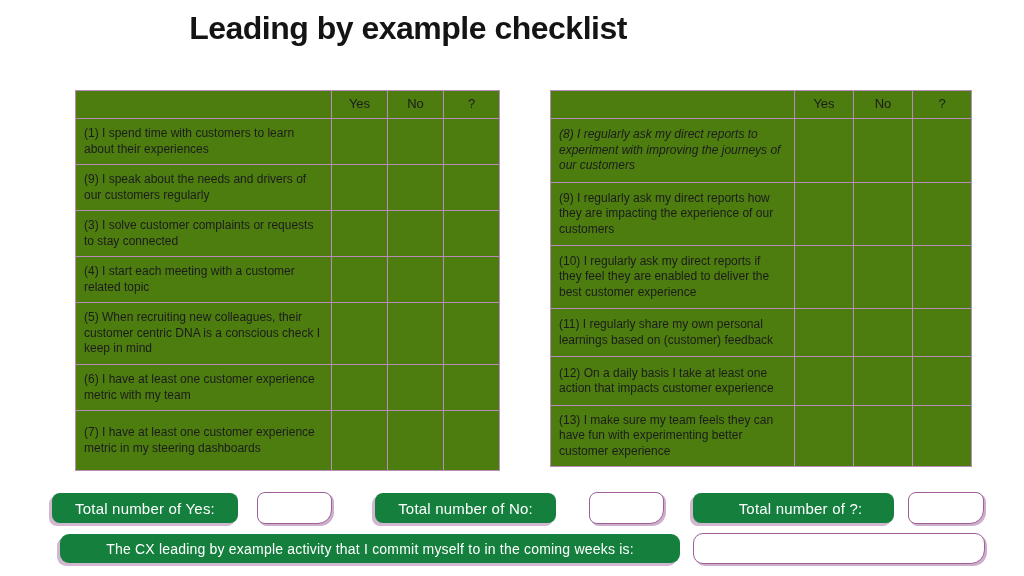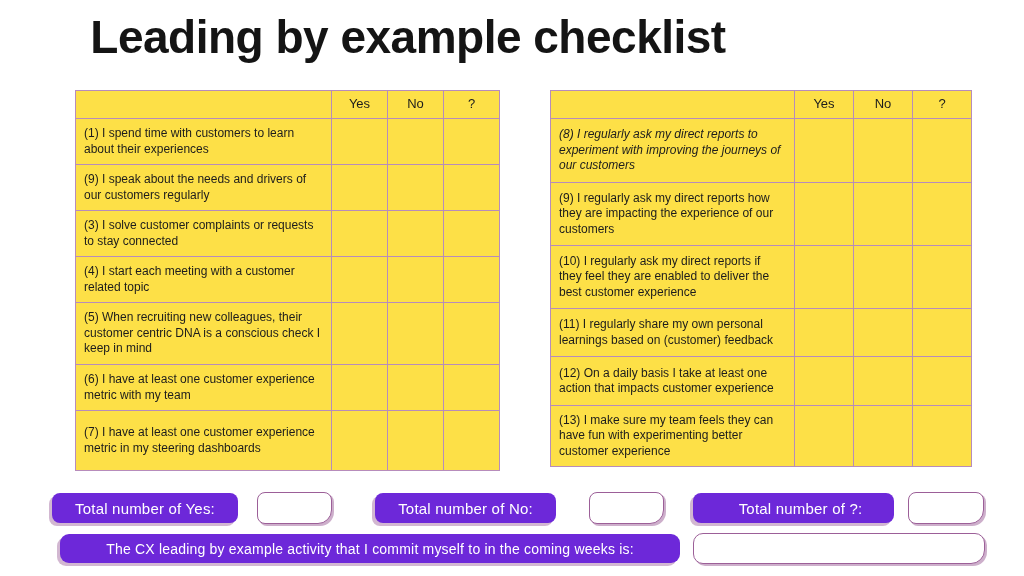--- a/index.html
+++ b/index.html
@@ -16,58 +16,58 @@
     position: absolute;
     left: 0; top: 0;
     width: 1024px; height: 576px;
   }
   .title {
     position: absolute;
     left: 0;
     top: 10px;
     width: 816px;
     text-align: center;
-    font-size: 46px;
+    font-size: 32px;
     font-weight: 800;
     letter-spacing: -0.5px;
     color: #141414;
     font-family: "Liberation Sans", sans-serif;
   }
   table.checklist {
     position: absolute;
     border-collapse: collapse;
     table-layout: fixed;
     background: #ffffff;
   }
   table.checklist td, table.checklist th {
     border: 1px solid #b78cbb;
     font-size: 12px;
     font-weight: 400;
     color: #1c1c1c;
     vertical-align: middle;
     padding: 3px 8px;
     line-height: 1.28;
     text-align: left;
-    background: #fde047;
+    background: #4d7c0f;
   }
   table.checklist th {
     text-align: center;
     font-size: 13px;
     padding: 2px;
   }
   #tableLeft  { left: 75px;  top: 90px; width: 424px; }
   #tableRight { left: 550px; top: 90px; width: 420px; }
   #tableLeft col.q  { width: 256px; }
   #tableLeft col.a  { width: 56px;  }
   #tableRight col.q { width: 244px; }
   #tableRight col.a { width: 59px;  }
 
   .pill {
     position: absolute;
-    background: #6d28d9;
+    background: #15803d;
     border-radius: 8px;
     box-shadow: -3px 3px 0 rgba(156, 95, 152, 0.45);
     color: #ffffff;
     display: flex;
     align-items: center;
     justify-content: center;
     font-size: 15px;
     letter-spacing: 0.2px;
     text-align: center;
   }

